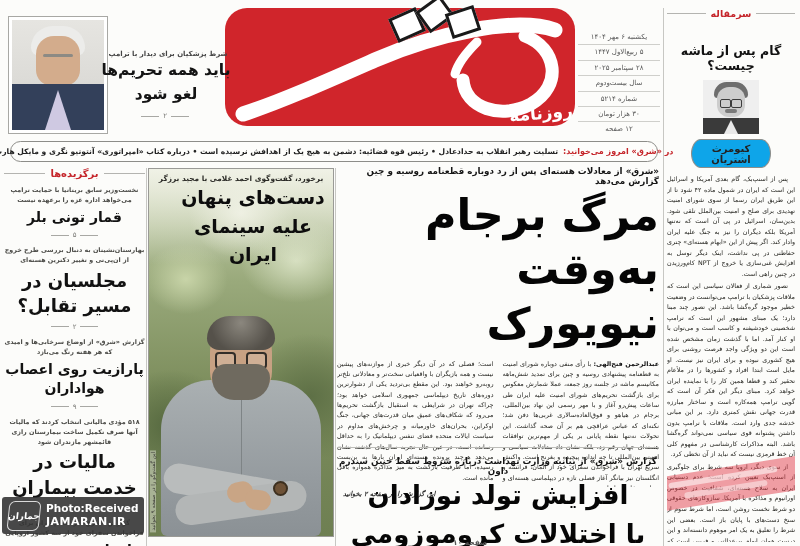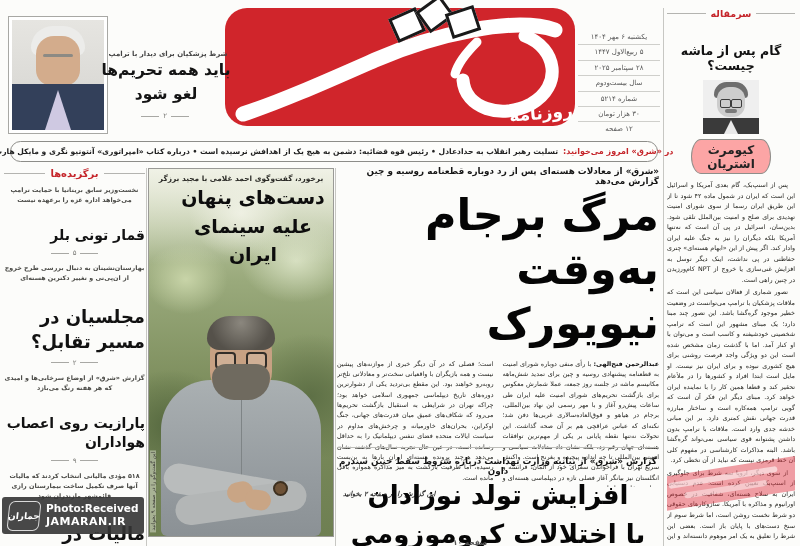--- a/index.html
+++ b/index.html
@@ -37,21 +37,21 @@
   
   .strip{position:absolute;left:10px;top:141px;width:648px;height:21px;border:1px solid #8d8d89;border-radius:11px;display:flex;align-items:center;justify-content:center;gap:5px;box-sizing:border-box;background:#fdfdfb;}
   .strip .lbl{color:#c5252a;font-weight:bold;font-size:8px;white-space:nowrap;}
   .strip .txt{color:#222;font-size:7.6px;font-weight:bold;white-space:nowrap;}
 
   
   .hl{position:absolute;left:4px;top:168px;width:141px;}
   .colhead{display:flex;align-items:center;justify-content:center;gap:5px;color:#c5252a;font-weight:bold;font-size:10px;}
   .colhead::before,.colhead::after{content:"";flex:1;height:1px;background:#b4b4b0;}
   .hk{font-size:6.4px;color:#4a4a46;text-align:center;line-height:1.55;font-weight:bold;margin-top:7px;}
-  .hh{font-size:14px;font-weight:800;color:#121212;text-align:right;line-height:1.4;margin-top:20px;}
+  .hh{font-size:14px;font-weight:800;color:#121212;text-align:center;line-height:1.4;margin-top:2px;}
   .hh.small{font-size:18px;}
   .hl .pgsep{margin-top:4px;}
 
   
   .iv{position:absolute;left:148px;top:168px;width:186px;height:369px;border:1px solid #9a9a96;box-sizing:border-box;overflow:hidden;background:#8a9a6b;}
   .iv-art{position:absolute;inset:0;background:
     linear-gradient(180deg,rgba(246,246,238,.85) 0%,rgba(246,246,238,0) 26%),
     radial-gradient(60px 50px at 20% 30%,#c8d4a8 0%,rgba(200,212,168,0) 70%),
     radial-gradient(80px 60px at 80% 25%,#d6dfc0 0%,rgba(214,223,192,0) 70%),
     radial-gradient(70px 60px at 50% 12%,#e8ebd9 0%,rgba(232,235,217,0) 75%),
@@ -96,21 +96,21 @@
   .ed .colhead{font-size:9.5px;}
   .ed-h{font-size:12.5px;font-weight:800;color:#111;text-align:center;margin-top:24px;}
   .ed-photo{position:relative;width:56px;height:54px;margin:7px auto 0;background:#efefed;overflow:hidden;filter:grayscale(1);}
   .edp-hair{position:absolute;left:50%;top:2px;transform:translateX(-50%);width:34px;height:16px;background:#6e6e6a;border-radius:14px 14px 4px 4px;}
   .edp-face{position:absolute;left:50%;top:7px;transform:translateX(-50%);width:28px;height:30px;background:#cdcdc9;border-radius:12px;}
   .edp-glass{position:absolute;top:12px;width:9px;height:7px;border:1.5px solid #3c3c3c;border-radius:2px;}
   .edp-glass.l{left:3px;} .edp-glass.r{right:3px;}
   .edp-mus{position:absolute;left:50%;bottom:4px;transform:translateX(-50%);width:12px;height:4px;background:#7a7a76;border-radius:2px;}
   .edp-suit{position:absolute;bottom:0;left:0;width:100%;height:16px;background:#3a3a3a;}
   .edp-shirt{position:absolute;bottom:0;left:50%;transform:translateX(-50%);width:14px;height:14px;background:#e9e9e7;clip-path:polygon(50% 0,100% 100%,0 100%);}
-  .ed-author{display:block;width:78px;margin:5px auto 0;border:1px solid #8e8e8a;border-radius:10px/50%;text-align:center;font-size:12px;font-weight:bold;color:#222;padding:2.5px 0;background:#fca5a5;}
+  .ed-author{display:block;width:78px;margin:5px auto 0;border:1px solid #8e8e8a;border-radius:10px/50%;text-align:center;font-size:10px;font-weight:bold;color:#222;padding:2.5px 0;background:#0ea5e9;}
   .ed-body{margin-top:6px;font-size:6.35px;line-height:1.66;text-align:justify;color:#24241f;}
   .ed-body p{margin:0 0 2px;text-indent:7px;}
   .stamp{position:absolute;left:-10px;top:458px;width:152px;height:34px;background:rgba(226,62,76,.5);transform:rotate(-9deg);border-radius:3px;}
   .stamp::before{content:"";position:absolute;left:12px;top:7px;width:110px;height:6px;background:rgba(255,255,255,.55);border-radius:3px;}
   .stamp::after{content:"";position:absolute;left:26px;top:19px;width:84px;height:6px;background:rgba(255,255,255,.45);border-radius:3px;}
 
   
   .wm{position:absolute;left:2px;top:497px;width:142px;height:37px;background:rgba(52,52,52,.9);border-radius:3px;display:flex;align-items:center;gap:6px;padding:0 6px;box-sizing:border-box;direction:ltr;z-index:20;}
   .wm-logo{width:30px;height:28px;display:flex;align-items:center;justify-content:center;color:#fff;font-weight:bold;font-size:9px;border:1.5px solid rgba(255,255,255,.8);border-radius:6px;transform:skewX(-6deg);}
   .wm-lines{color:#fff;font-weight:bold;line-height:1.25;}

